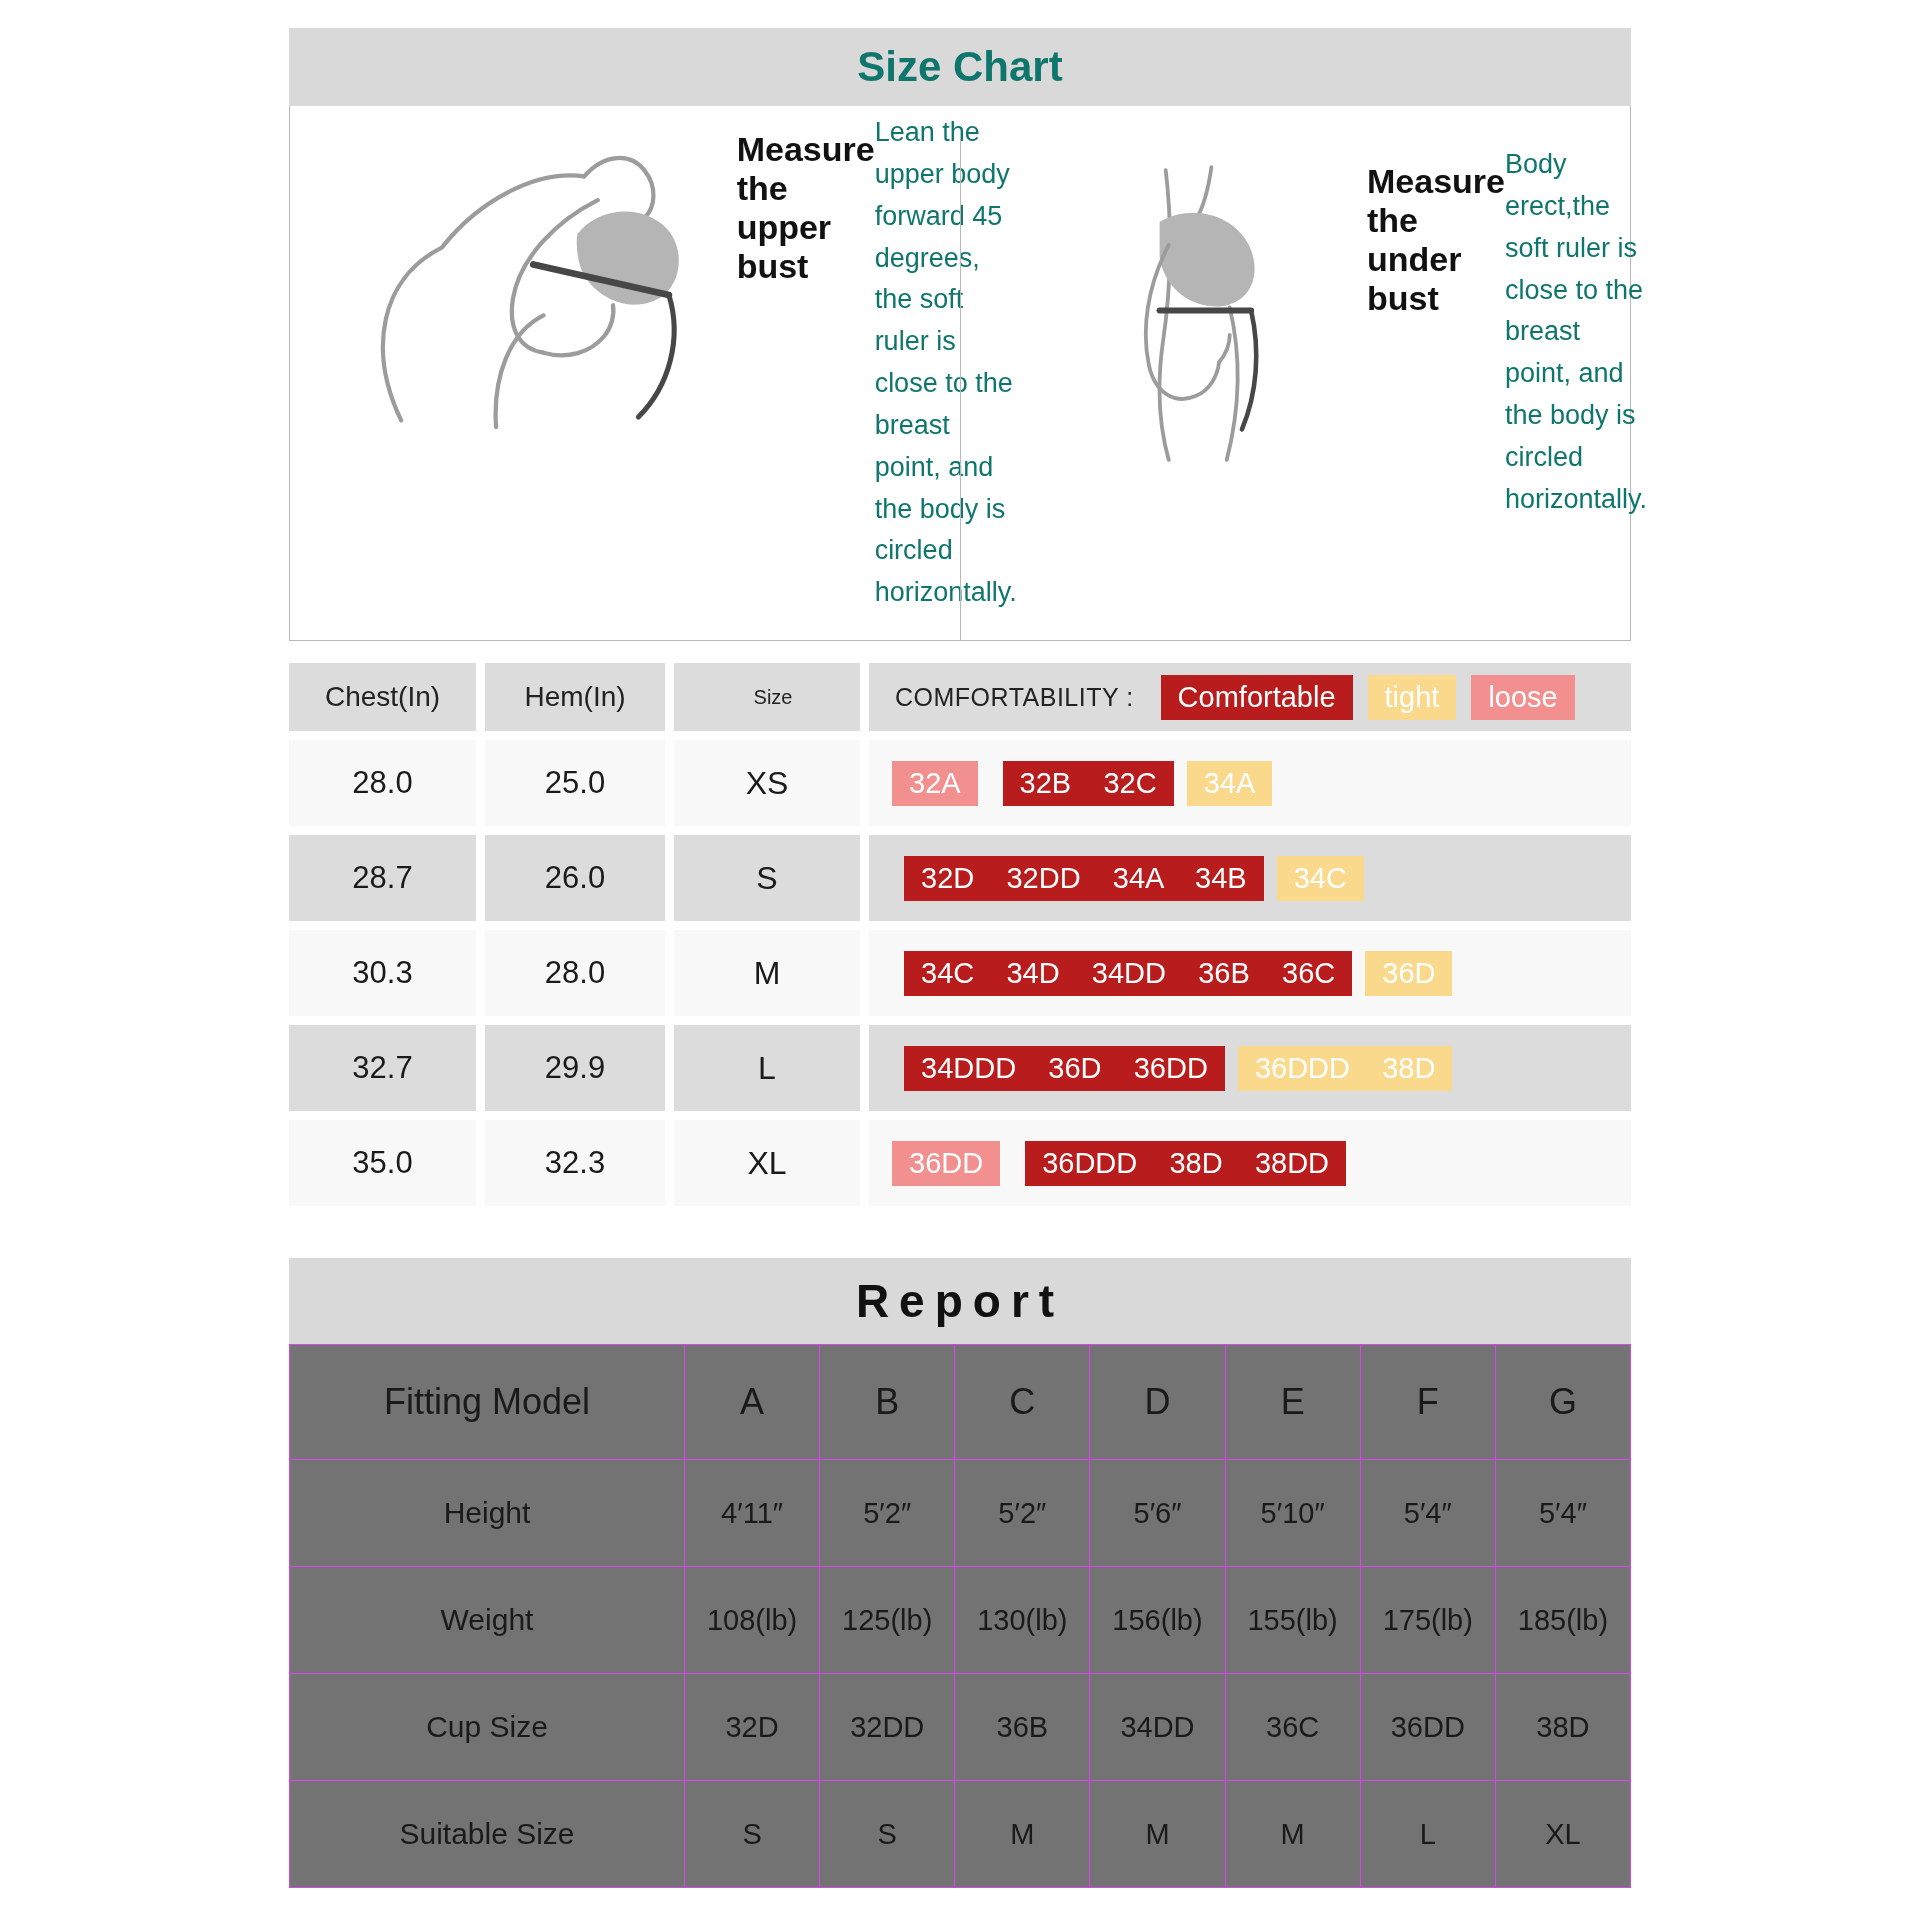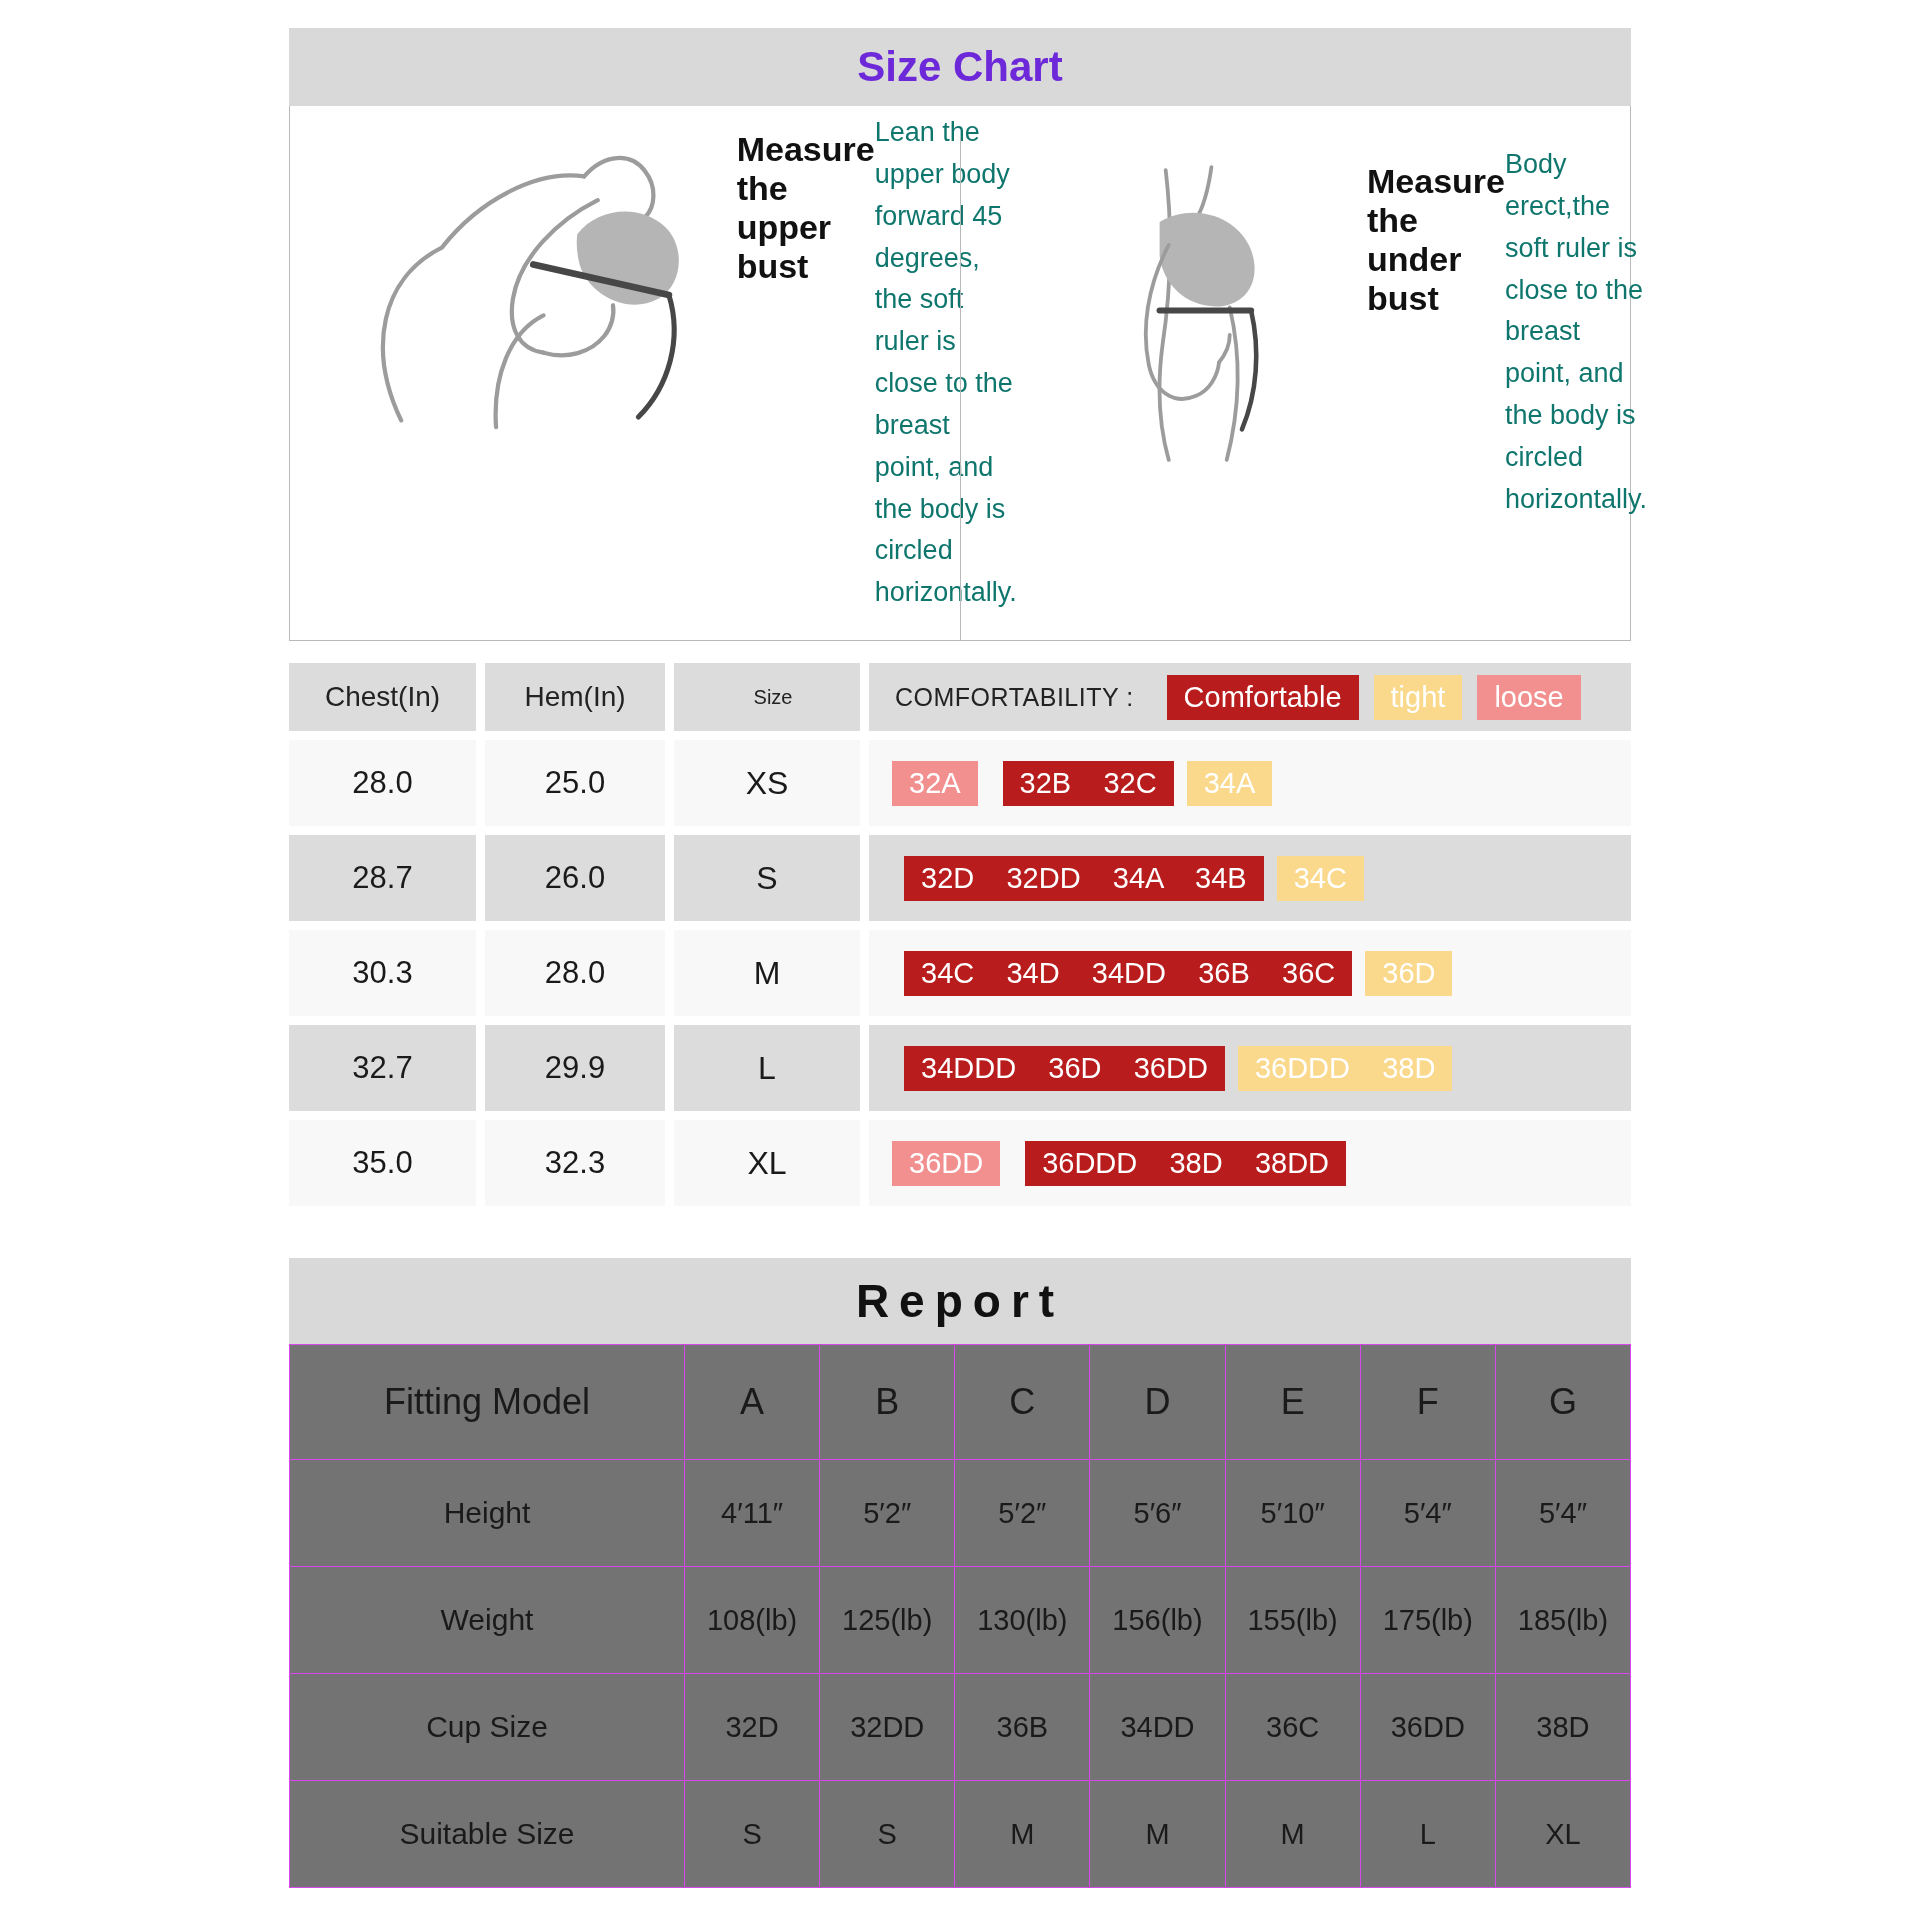--- a/index.html
+++ b/index.html
@@ -3,21 +3,21 @@
 <meta charset="utf-8">
 <style>
   html, body { margin:0; padding:0; background:#ffffff; }
   body { width:1920px; font-family:"Liberation Sans", sans-serif; color:#1a1a1a; }
   .page { width:1342px; margin:0 auto; padding-top:28px; }
 
   
   .size-chart-header {
     background:#d9d9d9; height:78px;
     display:flex; align-items:center; justify-content:center;
-    font-size:42px; font-weight:bold; color:#6d28d9;
+    font-size:42px; font-weight:bold; color:#0f766e;
   }
 
   
   .measure-box { display:flex; border:1px solid #b9b9b9; border-top:none; }
   .measure-half { width:50%; box-sizing:border-box; padding:6px 28px 26px 40px;
     display:flex; flex-direction:row; }
   .measure-half + .measure-half { border-left:1px solid #b9b9b9;margin-top:32px; }
   .figure-wrap { height:322px; display:flex; align-items:flex-end; justify-content:center; }
   svg.figure { height:305px; }
   .fig-line { fill:none; stroke:#9c9c9c; stroke-width:2.5; stroke-linecap:round; }
@@ -28,21 +28,21 @@
 
   
   .size-grid { margin-top:22px; display:grid;
     grid-template-columns:187px 180px 186px 1fr;
     column-gap:9px; row-gap:9px; }
   .sg-row { display:contents; }
   .sg-header { background:#dcdcdc; height:68px; display:flex; align-items:center;
     justify-content:center; font-size:28px; color:#222; }
   .sg-header.sg-size { font-size:20px;padding-left:12px; }
   .sg-comfort { justify-content:flex-start; padding-left:26px; gap:15px; box-sizing:border-box; }
-  .comfort-label { font-size:25px; letter-spacing:0.5px; margin-right:6px; }
+  .comfort-label { font-size:25px; letter-spacing:0.5px; }
   .badge { display:inline-flex; align-items:center; justify-content:center;
     height:45px; padding:0 17px; color:#ffffff; font-size:29px; white-space:pre; }
   .badge.comfortable { background:#b91c1c;margin-left:12px; }
   .badge.tight { background:#fad98c; }
   .badge.loose { background:#f29090; }
   .cell { height:86px; display:flex; align-items:center; justify-content:center; font-size:31px; }
   .cell.sizev { font-size:32px; }
   .cell.badges { justify-content:flex-start; padding-left:23px; gap:13px; box-sizing:border-box; }
   .row-light .cell { background:#f8f8f8; }
   .row-gray  .cell { background:#dcdcdc; }

